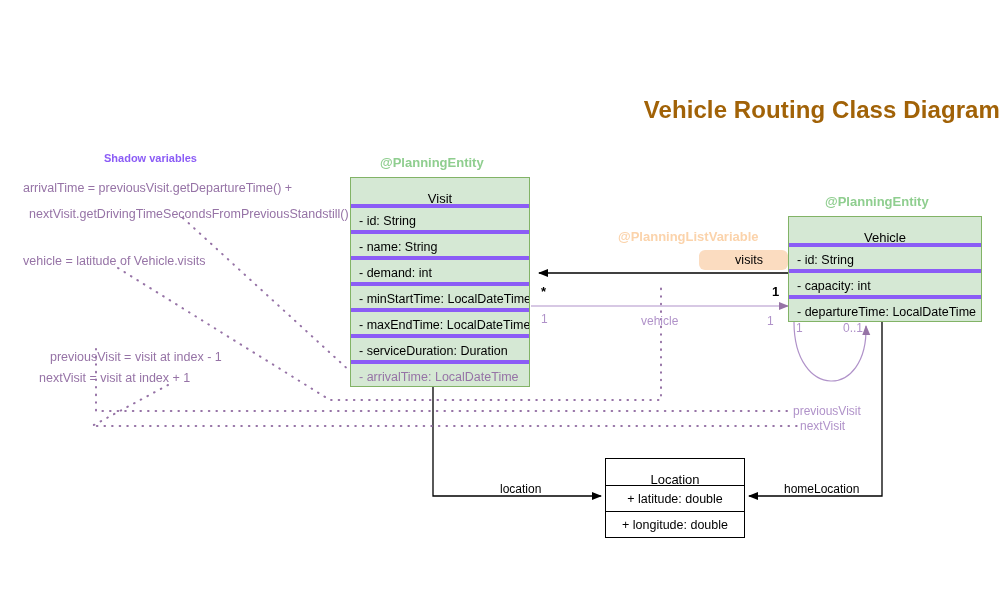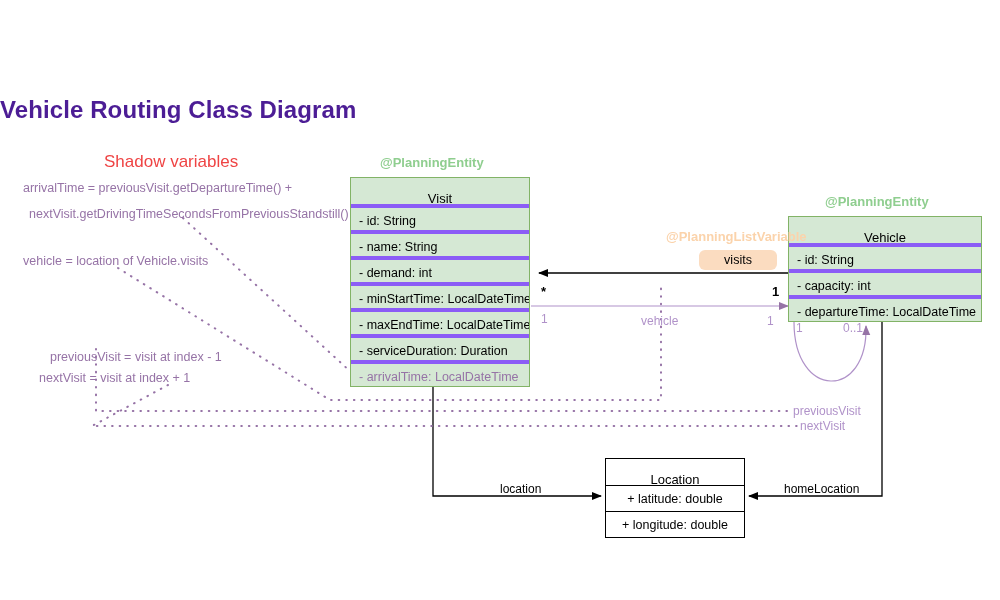--- a/index.html
+++ b/index.html
@@ -25,42 +25,42 @@
     width: 1000px;
     height: 600px;
     pointer-events: none;
   }
 
   .page-title {
     position: absolute;
     left: 0;
     top: 96px;
     width: 1000px;
-    text-align: left;
+    text-align: right;
     font-size: 24px;
     font-weight: bold;
-    color: #4c1d95;
+    color: #a16207;
     letter-spacing: 0.1px;
   }
 
   
   .stereotype {
     position: absolute;
     font-size: 13px;
     font-weight: bold;
     white-space: nowrap;
   }
   .stereotype.green { color: #8fce8f; }
   .stereotype.orange { color: #fbd3ab; }
 
   .section-title {
     position: absolute;
-    font-size: 17px;
-    font-weight: normal;
-    color: #ef4444;
+    font-size: 11px;
+    font-weight: bold;
+    color: #8b5cf6;
     white-space: nowrap;
   }
 
   
   .umlbox {
     position: absolute;
     box-sizing: border-box;
     border: 1px solid #82b366;
     background: #d5e8d4;
   }
@@ -172,21 +172,21 @@
       <path d="M168,385 L92,426 L798,426"></path>
     </g>
   </svg>
 
   <div class="page-title">Vehicle Routing Class Diagram</div>
 
   <div class="section-title" style="left:104px; top:152px;">Shadow variables</div>
 
   <div class="shadow-line" style="left:23px; top:181px;">arrivalTime = previousVisit.getDepartureTime() +</div>
   <div class="shadow-line" style="left:29px; top:207px;">nextVisit.getDrivingTimeSecondsFromPreviousStandstill()</div>
-  <div class="shadow-line" style="left:23px; top:254px;">vehicle = location of Vehicle.visits</div>
+  <div class="shadow-line" style="left:23px; top:254px;">vehicle = latitude of Vehicle.visits</div>
   <div class="shadow-line" style="left:23px; top:350px;margin-left:27px;">previousVisit = visit at index - 1</div>
   <div class="shadow-line" style="left:23px; top:371px;padding-left:16px;">nextVisit = visit at index + 1</div>
 
   <div class="stereotype green" style="left:380px; top:155px;">@PlanningEntity</div>
 
   <div class="umlbox" id="visit-box" style="left:350px; top:177px; width:180px;">
     <div class="row title">Visit</div>
     <div class="row">- id: String</div>
     <div class="row">- name: String</div>
     <div class="row">- demand: int</div>
@@ -204,23 +204,23 @@
     <div class="row">- capacity: int</div>
     <div class="row">- departureTime: LocalDateTime</div>
   </div>
 
   <div class="umlbox plain" id="location-box" style="left:605px; top:458px; width:140px;">
     <div class="row title">Location</div>
     <div class="row">+ latitude: double</div>
     <div class="row">+ longitude: double</div>
   </div>
 
-  <div class="stereotype orange" style="left:618px; top:229px;margin-left:48px;">@PlanningListVariable</div>
-
-  <div class="badge" style="left:699px; top:250px; width:78px;">visits</div>
+  <div class="stereotype orange" style="left:618px; top:229px;">@PlanningListVariable</div>
+
+  <div class="badge" style="left:699px; top:250px; width:78px;padding-left:11px;">visits</div>
 
   <div class="edge-label bold" style="left:541px; top:284px;">*</div>
   <div class="edge-label bold" style="left:772px; top:284px;">1</div>
 
   <div class="edge-label purple" style="left:541px; top:312px;">1</div>
   <div class="edge-label purple" style="left:641px; top:314px;">vehicle</div>
   <div class="edge-label purple" style="left:767px; top:314px;">1</div>
 
   <div class="edge-label purple" style="left:796px; top:321px;">1</div>
   <div class="edge-label purple" style="left:843px; top:321px;">0..1</div>

